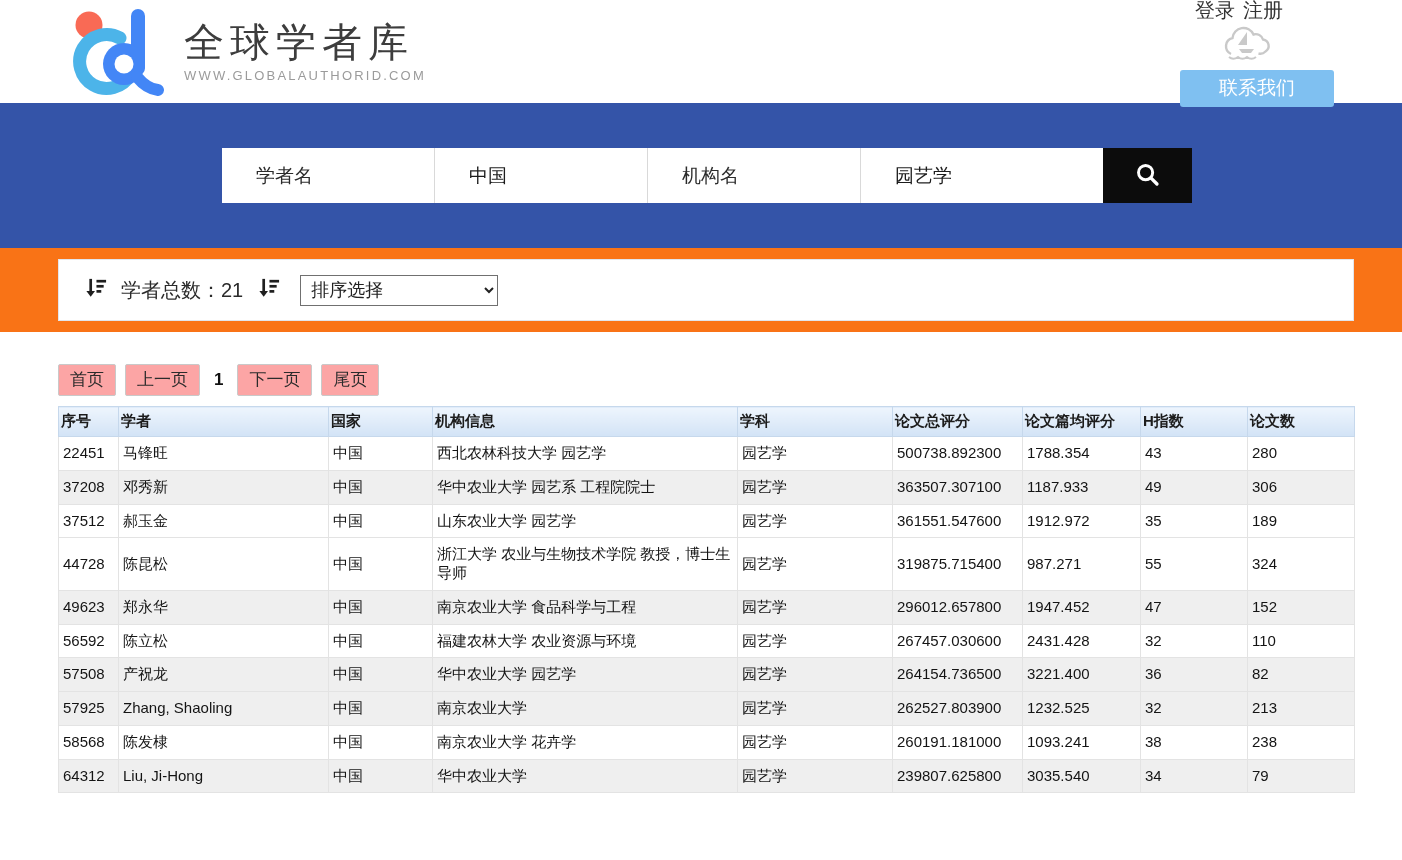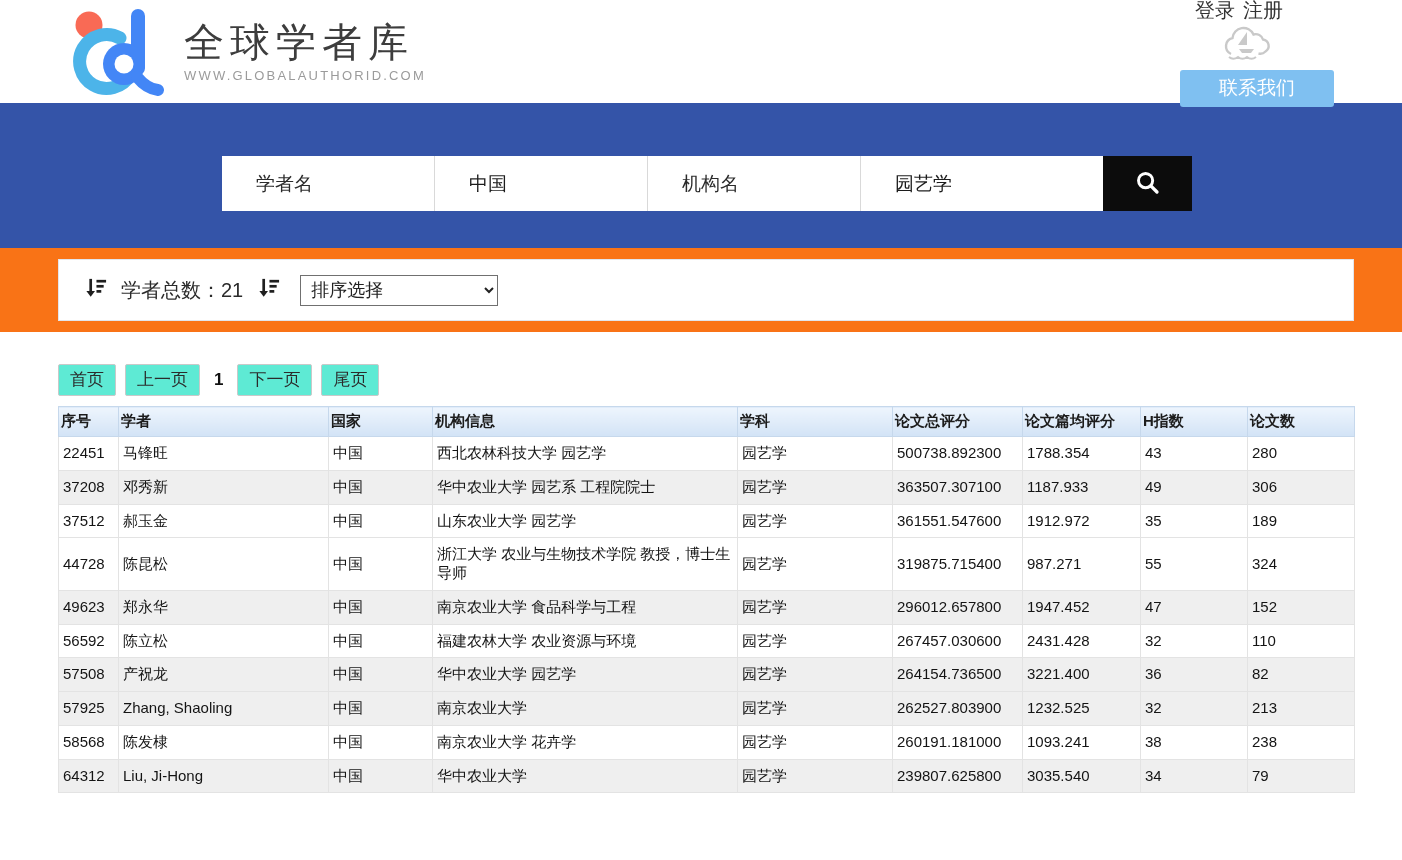--- a/index.html
+++ b/index.html
@@ -21,21 +21,21 @@
   .auth-links span { cursor:pointer; }
   .cloud-icon { margin-left:16px; }
   .contact-btn {
     margin-left:36px; width:154px; height:37px;
     background:#7fc0f1; color:#fff; font-size:19px;
     border:none; border-radius:3px; font-family:inherit; cursor:pointer;
   }
 
   
   .search-band { height:145px; background:#3454a8; padding-top:45px; }
-  .search-bar { display:flex; margin-left:222px; height:38px;margin-top:8px; }
+  .search-bar { display:flex; margin-left:222px; height:38px; }
   .s-input {
     height:55px; border:none; border-right:1px solid #d9d9d9;
     padding:0 10px 0 34px; font-size:19px; color:#1c1c1c;
     background:#fff; width:213px; font-family:inherit; outline:none;
   }
   .s-input.wide { width:242px; border-right:none; }
   .s-input::placeholder { color:#2b2b2b; opacity:1; }
   .search-btn {
     width:89px; height:55px; background:#0c0c0c; border:none;
     display:flex; align-items:center; justify-content:center; cursor:pointer;
@@ -51,21 +51,21 @@
   .total-text { font-size:20px; color:#2b2b2b; }
   .sort-select {
     width:198px; height:31px; font-size:18px; color:#222;
     border:1px solid #707070; background:#fff; font-family:inherit;
     padding-left:6px; margin-left:6px;
   }
 
   
   .pagination { margin:32px 0 0 58px; display:flex; align-items:center; gap:9px; }
   .page-btn {
-    background:#5eead4; border:1px solid #c9c9c9; border-radius:2px;
+    background:#fca5a5; border:1px solid #c9c9c9; border-radius:2px;
     padding:3px 11px 4px; font-size:17px; color:#2b2b2b;
     font-family:inherit; cursor:pointer;
   }
   .page-current { font-weight:bold; font-size:17px; color:#111; margin:0 5px; }
 
   
   .scholar-table {
     margin:10px 0 0 58px; width:1296px;
     border-collapse:collapse; table-layout:fixed;
     text-align:left; font-size:15px; color:#141414;

